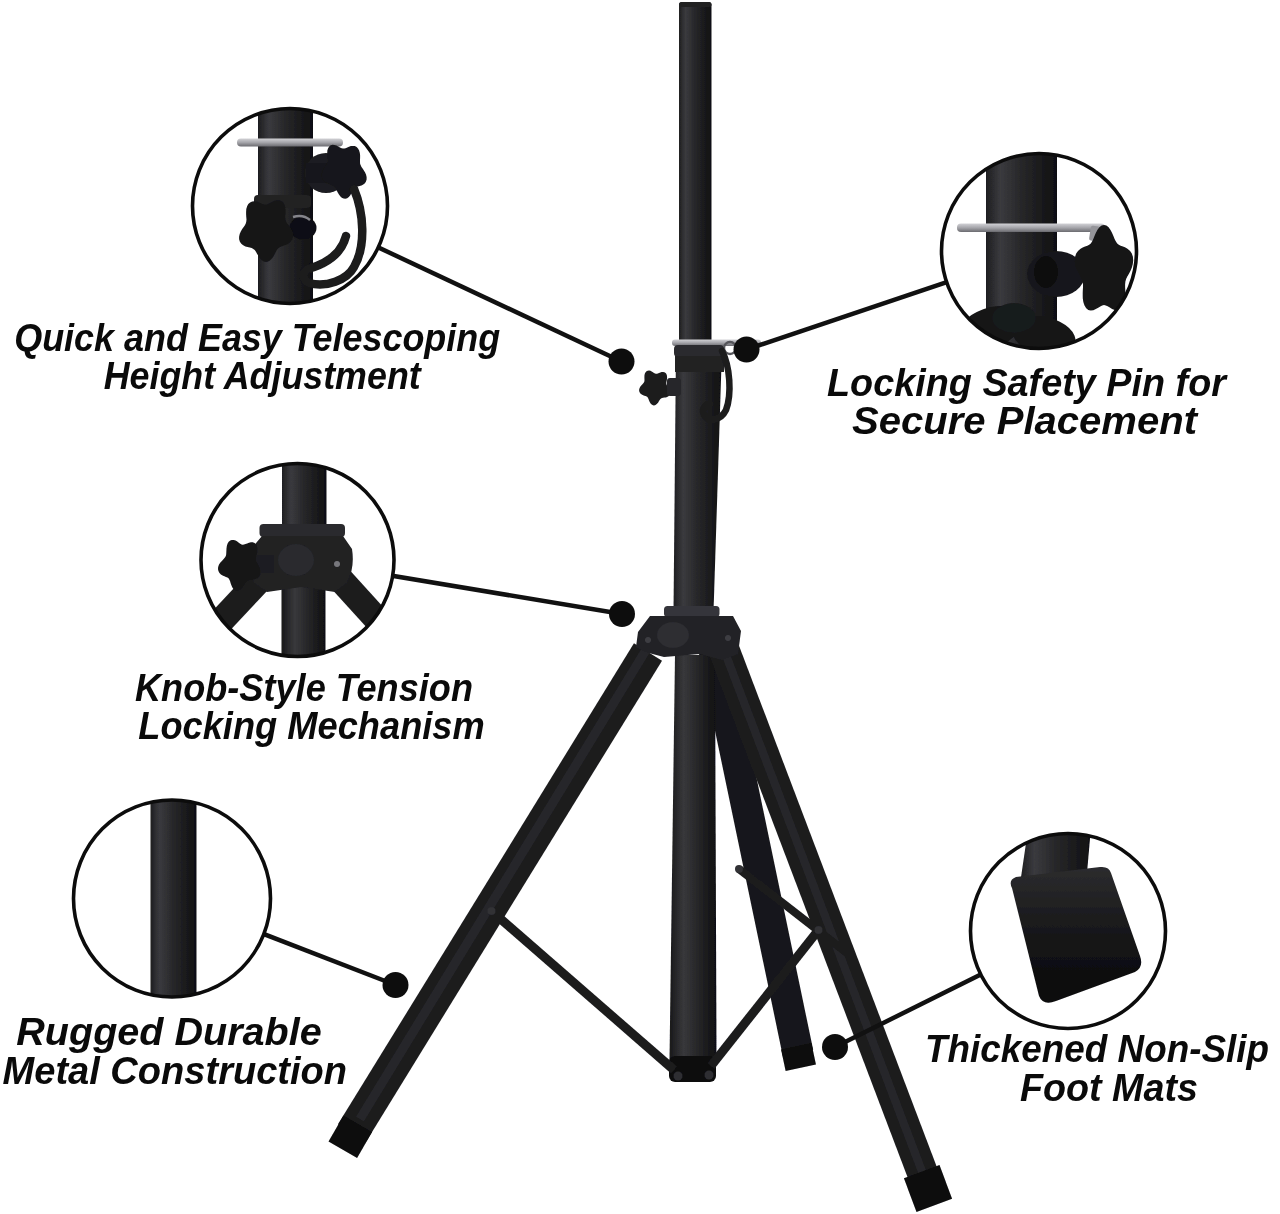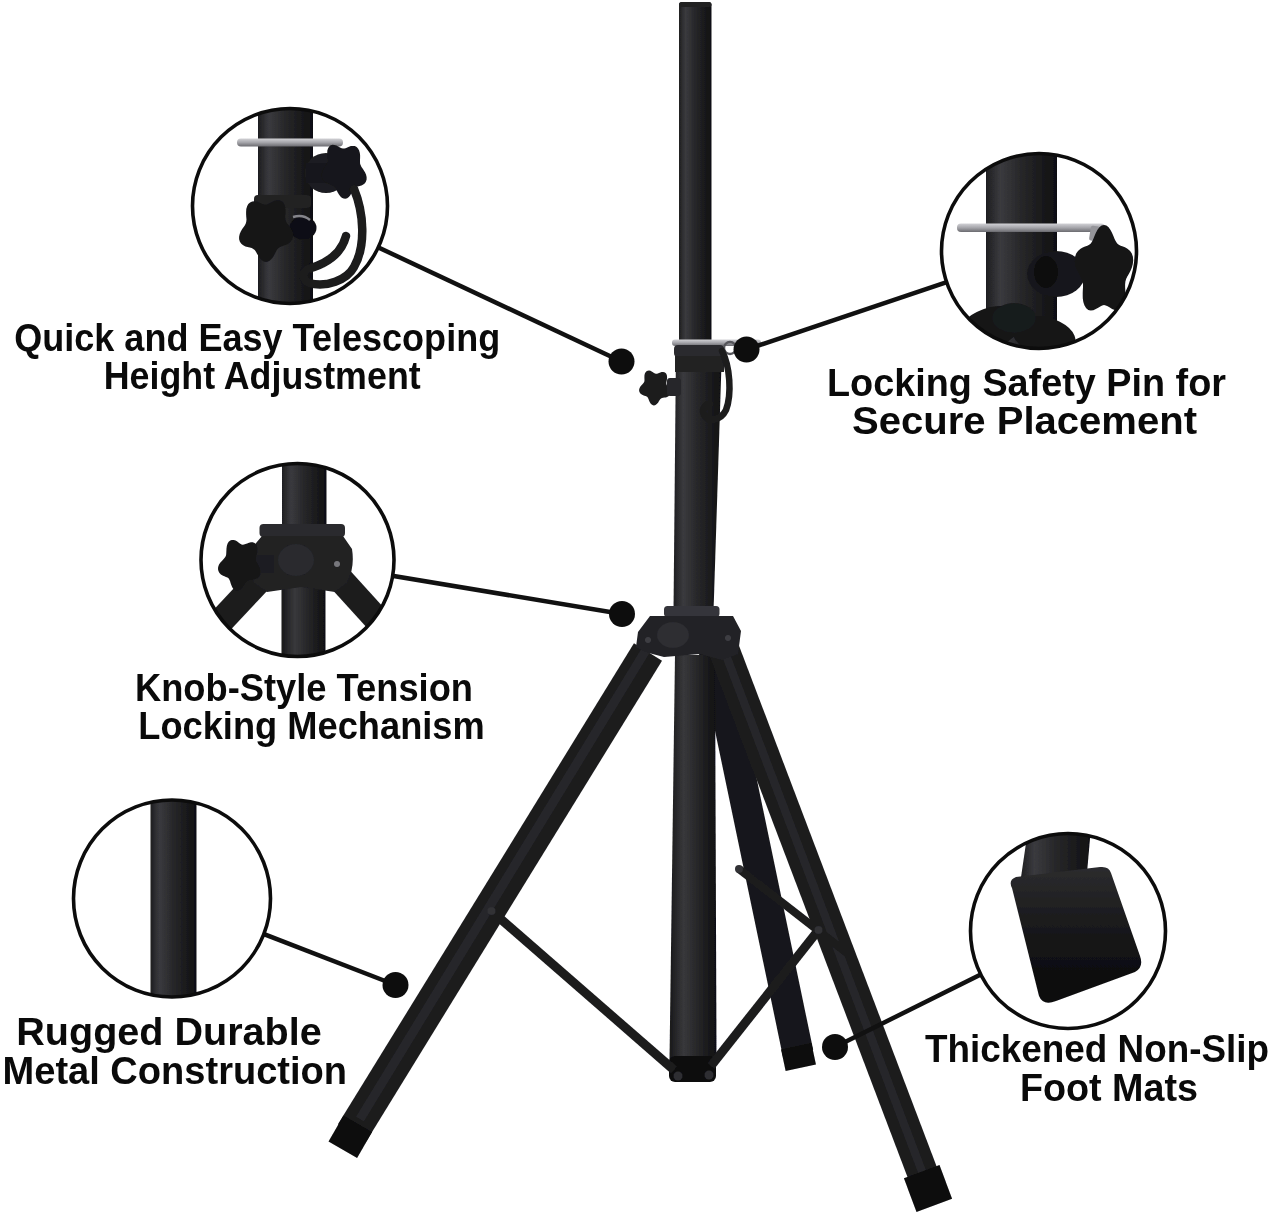--- a/index.html
+++ b/index.html
@@ -1,16 +1,16 @@
 <!DOCTYPE html>
 <html><head>
 <meta charset="utf-8">
 <style>
 html,body{margin:0;padding:0;background:#ffffff;}
-#page{position:relative;width:1280px;height:1214px;overflow:hidden;background:#ffffff;}
+#page{position:relative;width:1280px;height:1214px;overflow:hidden;background:#ffffff;font-style:italic;}
 svg{display:block;}
 text{font-family:"Liberation Sans",sans-serif;font-weight:bold;fill:#0a0a0a;}
 </style>
 </head>
 <body>
 <div id="page">
 <svg width="1280" height="1214" viewBox="0 0 1280 1214">
 <defs>
 <linearGradient id="gpole" x1="0" y1="0" x2="1" y2="0">
  <stop offset="0" stop-color="#1e1e20"></stop>

